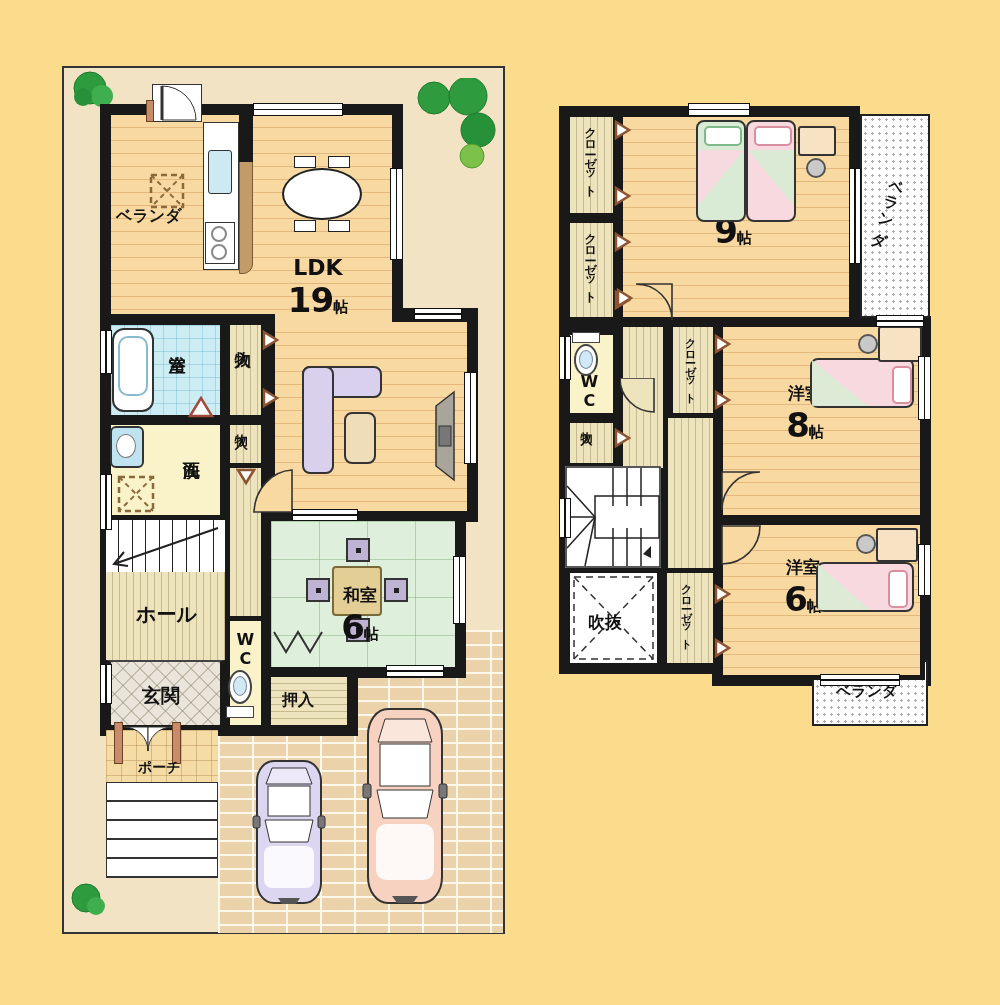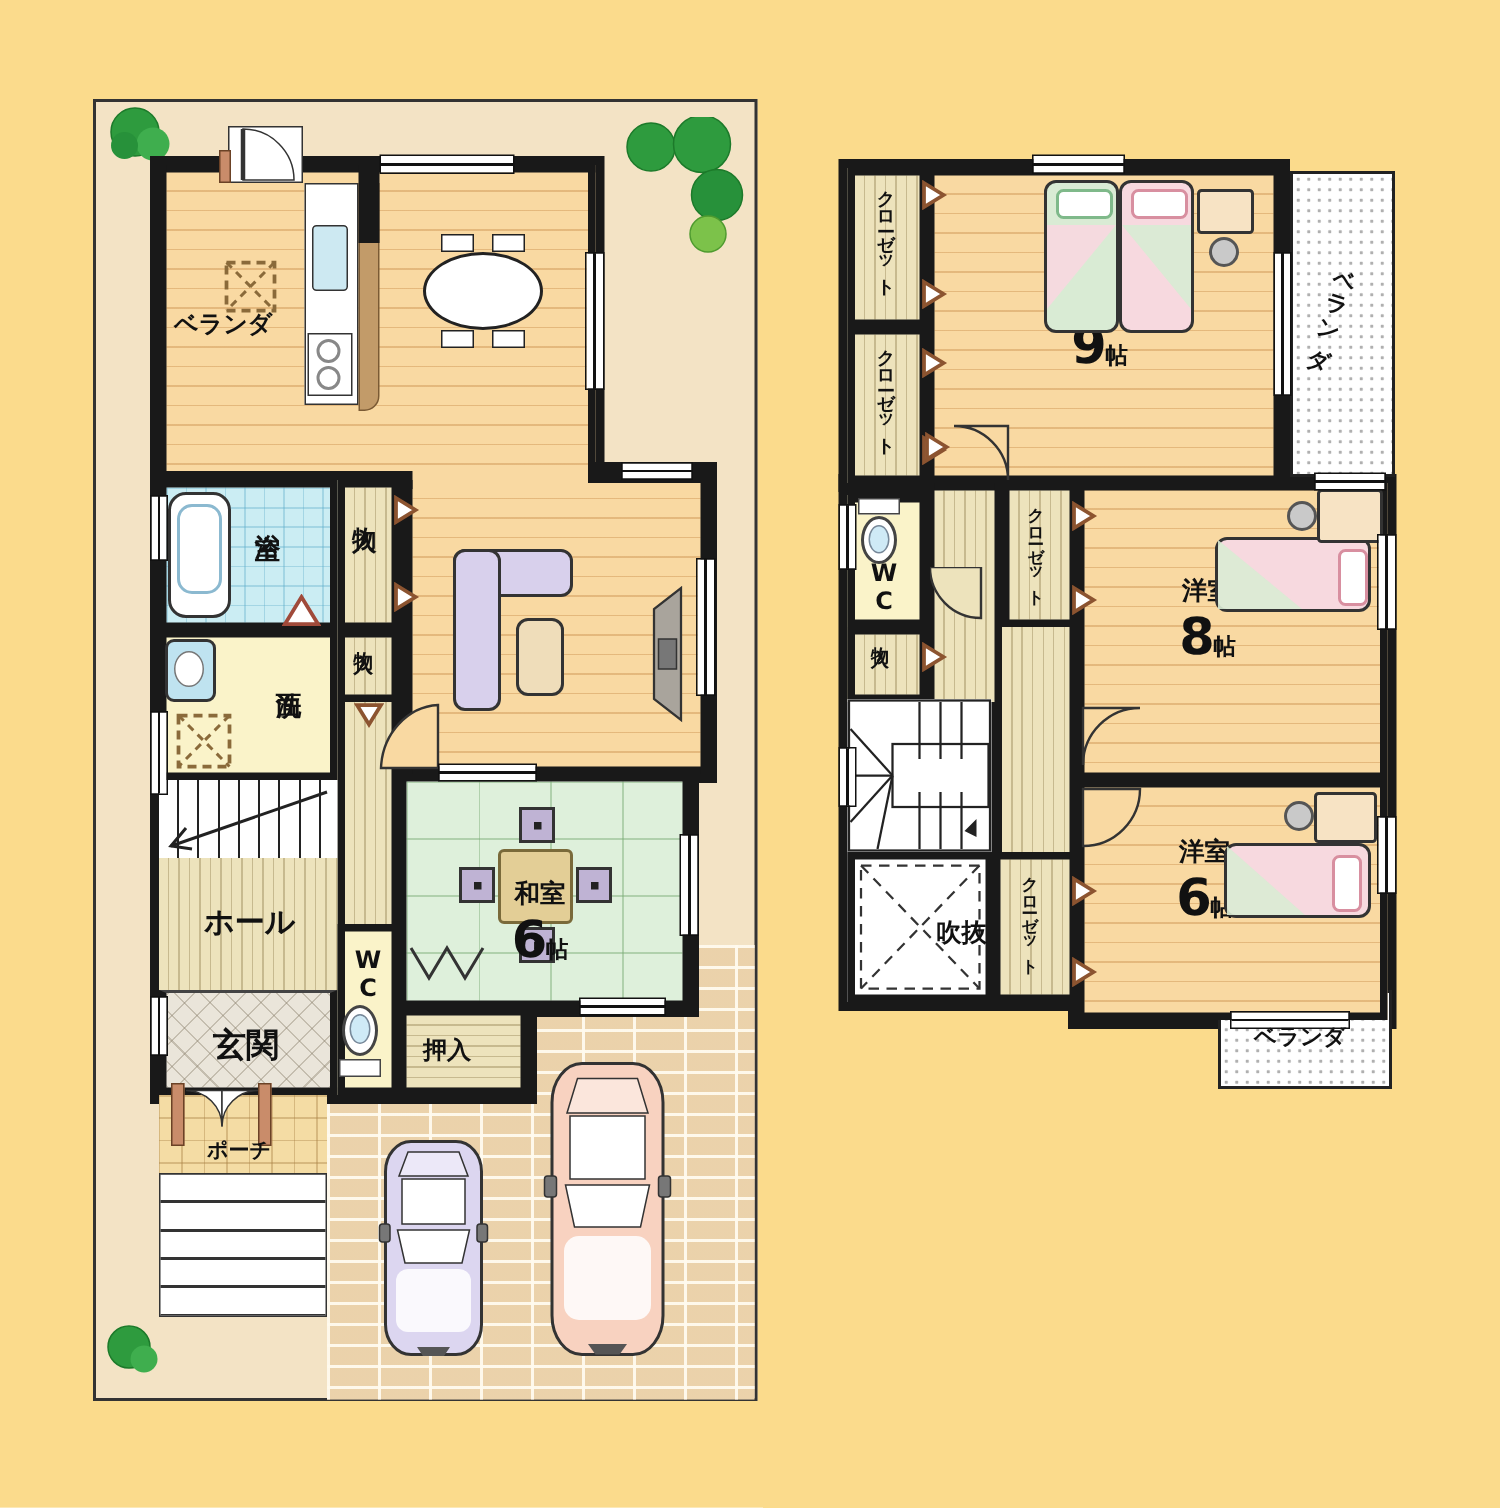--- a/index.html
+++ b/index.html
@@ -118,20 +118,24 @@
     <line x1="35" y1="3" x2="3" y2="35" stroke="#8A6A3A" stroke-width="2" stroke-dasharray="5 4"></line>
   </svg>
   <div class="lab" style="left:116px;top:208px;font-size:16px;">ベランダ</div>
 
   <div class="abs" style="left:282px;top:168px;width:80px;height:52px;background:#fff;border:2px solid #222;border-radius:50%;box-sizing:border-box;"></div>
   <div class="abs white" style="left:294px;top:156px;width:22px;height:12px;border:1.5px solid #222;box-sizing:border-box;"></div>
   <div class="abs white" style="left:328px;top:156px;width:22px;height:12px;border:1.5px solid #222;box-sizing:border-box;"></div>
   <div class="abs white" style="left:294px;top:220px;width:22px;height:12px;border:1.5px solid #222;box-sizing:border-box;"></div>
   <div class="abs white" style="left:328px;top:220px;width:22px;height:12px;border:1.5px solid #222;box-sizing:border-box;"></div>
 
+  <div class="rl" style="left:268px;top:255px;width:100px;">
+    <span class="rl-name" style="font-size:22px;">LDK</span>
+    <span class="rl-size"><i class="num">19</i><i class="unit">帖</i></span>
+  </div>
 
   <div class="furn" style="left:302px;top:366px;width:80px;height:32px;background:#D8D0EC;border:2px solid #333;border-radius:8px;"></div>
   <div class="furn" style="left:302px;top:366px;width:32px;height:108px;background:#D8D0EC;border:2px solid #333;border-radius:8px;"></div>
   <div class="furn" style="left:344px;top:412px;width:32px;height:52px;background:#EFDDBA;border:2px solid #333;border-radius:8px;"></div>
   <svg class="abs" style="left:430px;top:390px;" width="26" height="92">
     <polygon points="24,2 24,90 6,76 6,16" fill="#A9A49C" stroke="#333" stroke-width="1.5"></polygon>
     <rect x="9" y="36" width="12" height="20" fill="#777" stroke="#333"></rect>
   </svg>
 
   <div class="abs" style="left:112px;top:328px;width:42px;height:84px;background:#fff;border:2px solid #333;border-radius:12px;box-sizing:border-box;"></div>
@@ -143,21 +147,21 @@
   <div class="abs" style="left:110px;top:426px;width:34px;height:42px;background:#BFE3F0;border:2px solid #333;border-radius:6px;box-sizing:border-box;"></div>
   <div class="abs" style="left:116px;top:434px;width:20px;height:24px;background:#fff;border:1.5px solid #777;border-radius:50%;box-sizing:border-box;"></div>
   <svg class="abs" style="left:116px;top:474px;" width="40" height="40">
     <rect x="3" y="3" width="34" height="34" fill="none" stroke="#8A6A3A" stroke-width="2.5" stroke-dasharray="6 4"></rect>
     <line x1="3" y1="3" x2="37" y2="37" stroke="#8A6A3A" stroke-width="2" stroke-dasharray="5 4"></line>
     <line x1="37" y1="3" x2="3" y2="37" stroke="#8A6A3A" stroke-width="2" stroke-dasharray="5 4"></line>
   </svg>
   <div class="lab vlab" style="left:182px;top:448px;font-size:17px;">洗面</div>
 
   <div class="lab" style="left:136px;top:604px;font-size:20px;">ホール</div>
-  <div class="lab" style="left:142px;top:686px;font-size:22px;">玄関</div>
+  <div class="lab" style="left:142px;top:686px;font-size:19px;">玄関</div>
   <div class="lab" style="left:138px;top:760px;font-size:14px;">ポーチ</div>
 
   <div class="lab" style="left:236px;top:630px;font-size:16px;writing-mode:vertical-rl;text-orientation:upright;">WC</div>
   <div class="abs" style="left:228px;top:670px;width:24px;height:34px;background:#fff;border:2px solid #444;border-radius:50%;box-sizing:border-box;"></div>
   <div class="abs" style="left:233px;top:676px;width:14px;height:20px;background:#CFEAF6;border:1px solid #789;border-radius:50%;box-sizing:border-box;"></div>
   <div class="abs white" style="left:226px;top:706px;width:28px;height:12px;border:1.5px solid #444;box-sizing:border-box;"></div>
 
   <div class="furn" style="left:332px;top:566px;width:50px;height:50px;background:#E3CE96;border:2px solid #7A6A3A;border-radius:4px;"></div>
   <div class="cush" style="left:346px;top:538px;"></div>
   <div class="cush" style="left:346px;top:618px;"></div>
@@ -278,21 +282,21 @@
     <span class="rl-name">洋室</span>
     <span class="rl-size"><i class="num">9</i><i class="unit">帖</i></span>
   </div>
   <div class="lab" style="left:580px;top:372px;font-size:16px;writing-mode:vertical-rl;text-orientation:upright;">WC</div>
   <div class="lab vlab" style="left:580px;top:422px;font-size:12px;">物入</div>
   <div class="lab vlab" style="left:684px;top:330px;font-size:11px;">クローゼット</div>
   <div class="rl" style="left:760px;top:382px;width:90px;">
     <span class="rl-name">洋室</span>
     <span class="rl-size"><i class="num">8</i><i class="unit">帖</i></span>
   </div>
-  <div class="lab" style="left:624px;top:614px;font-size:17px;text-align:center;">吹抜</div>
+  <div class="lab" style="left:588px;top:614px;font-size:17px;text-align:center;">吹抜</div>
   <div class="lab vlab" style="left:680px;top:576px;font-size:11px;">クローゼット</div>
   <div class="rl" style="left:758px;top:556px;width:90px;">
     <span class="rl-name">洋室</span>
     <span class="rl-size"><i class="num">6</i><i class="unit">帖</i></span>
   </div>
 
   <div class="furn bed" style="left:696px;top:120px;width:50px;height:102px;background:#D9EBD4;"></div>
   <div class="pillow" style="left:704px;top:126px;width:34px;height:16px;border-color:#7FB98A;"></div>
   <svg class="abs" style="left:698px;top:150px;" width="46" height="70">
       <polygon points="0,0 46,0 0,56" fill="#F7D9DF" opacity="0.95"></polygon>

